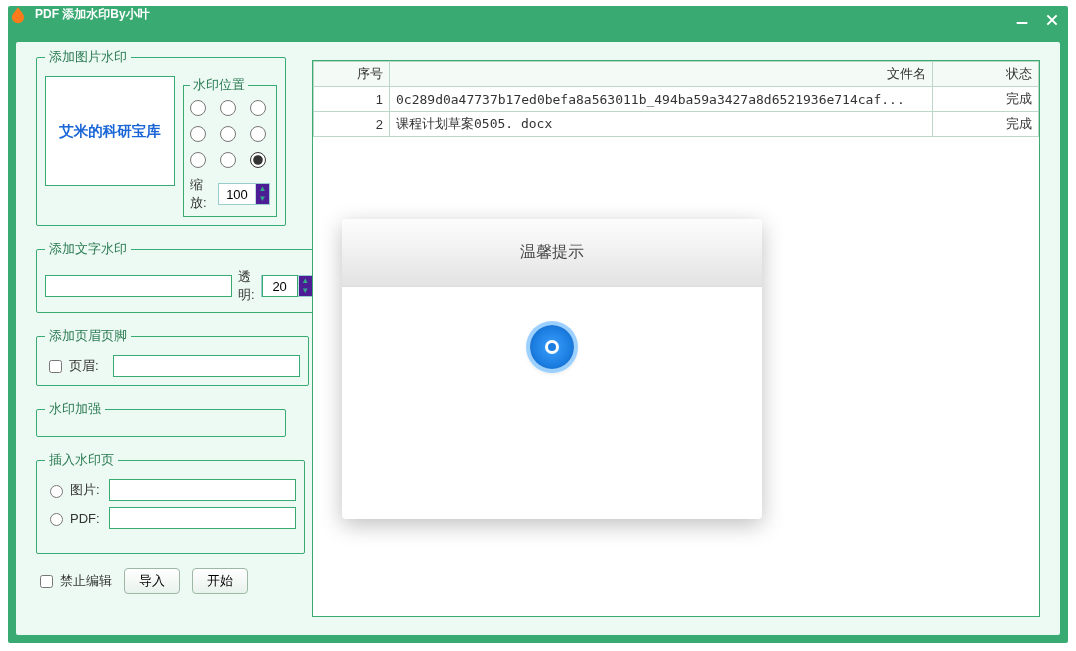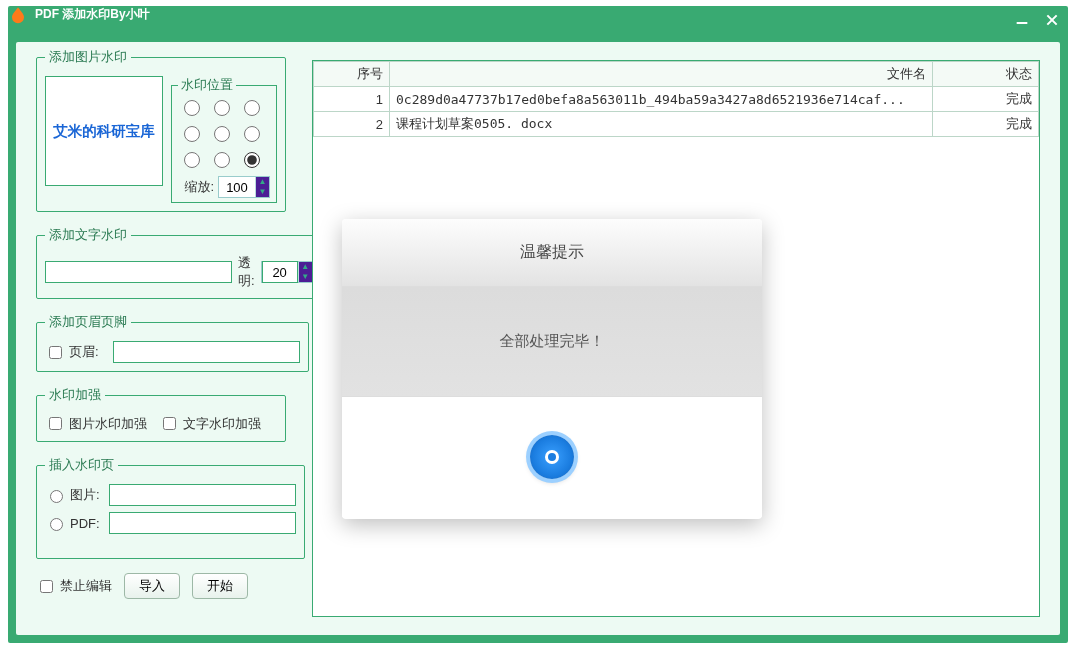--- a/index.html
+++ b/index.html
@@ -68,21 +68,21 @@
   fieldset.group > legend {
     padding: 0 4px;
     color: #2a7a52;
     font-size: 13px;
     background: #edfaf3;
   }
 
   
   .img-wm-row { display: flex; align-items: flex-start; }
   .preview-box {
-    width: 118px; height: 110px;
+    width: 130px; height: 110px;
     border: 1px solid #39aa72;
     background: #fff;
     display: flex; align-items: center; justify-content: center;
     color: #1a66d6;
     font-weight: bold;
     font-size: 14.5px;
     text-align: center;
   }
   .pos-fieldset {
     border: 1px solid #39aa72;
@@ -322,30 +322,20 @@
           <label>
             <input type="checkbox" style="">
             <span>页眉:</span>
           </label>
           <input type="text" value="" style="">
         </div>
       </fieldset>
 
       <fieldset class="group">
         <legend>水印加强</legend>
-        <div class="enh-row">
-          <label>
-            <input type="checkbox" style="">
-            <span>图片水印加强</span>
-          </label>
-          <label>
-            <input type="checkbox" style="">
-            <span>文字水印加强</span>
-          </label>
-        </div>
       </fieldset>
 
       <fieldset class="group">
         <legend>插入水印页</legend>
         <div class="ins-row">
           <label>
             <input type="radio" name="ins" style="">
             <span>图片:</span>
           </label>
           <input type="text" value="" style="">
@@ -393,20 +383,19 @@
             <td class="col-idx">2</td>
             <td class="col-name">课程计划草案0505. docx</td>
             <td class="col-stat">完成</td>
           </tr>
         </tbody>
       </table>
     </div>
 
     <div class="dialog">
       <div class="dlg-header">温馨提示</div>
-      <div class="dlg-body">全部处理完毕！</div>
       <div class="dlg-footer">
         <div class="ok-circle"></div>
       </div>
     </div>
 
   </div>
 </div>
 
 </body></html>

